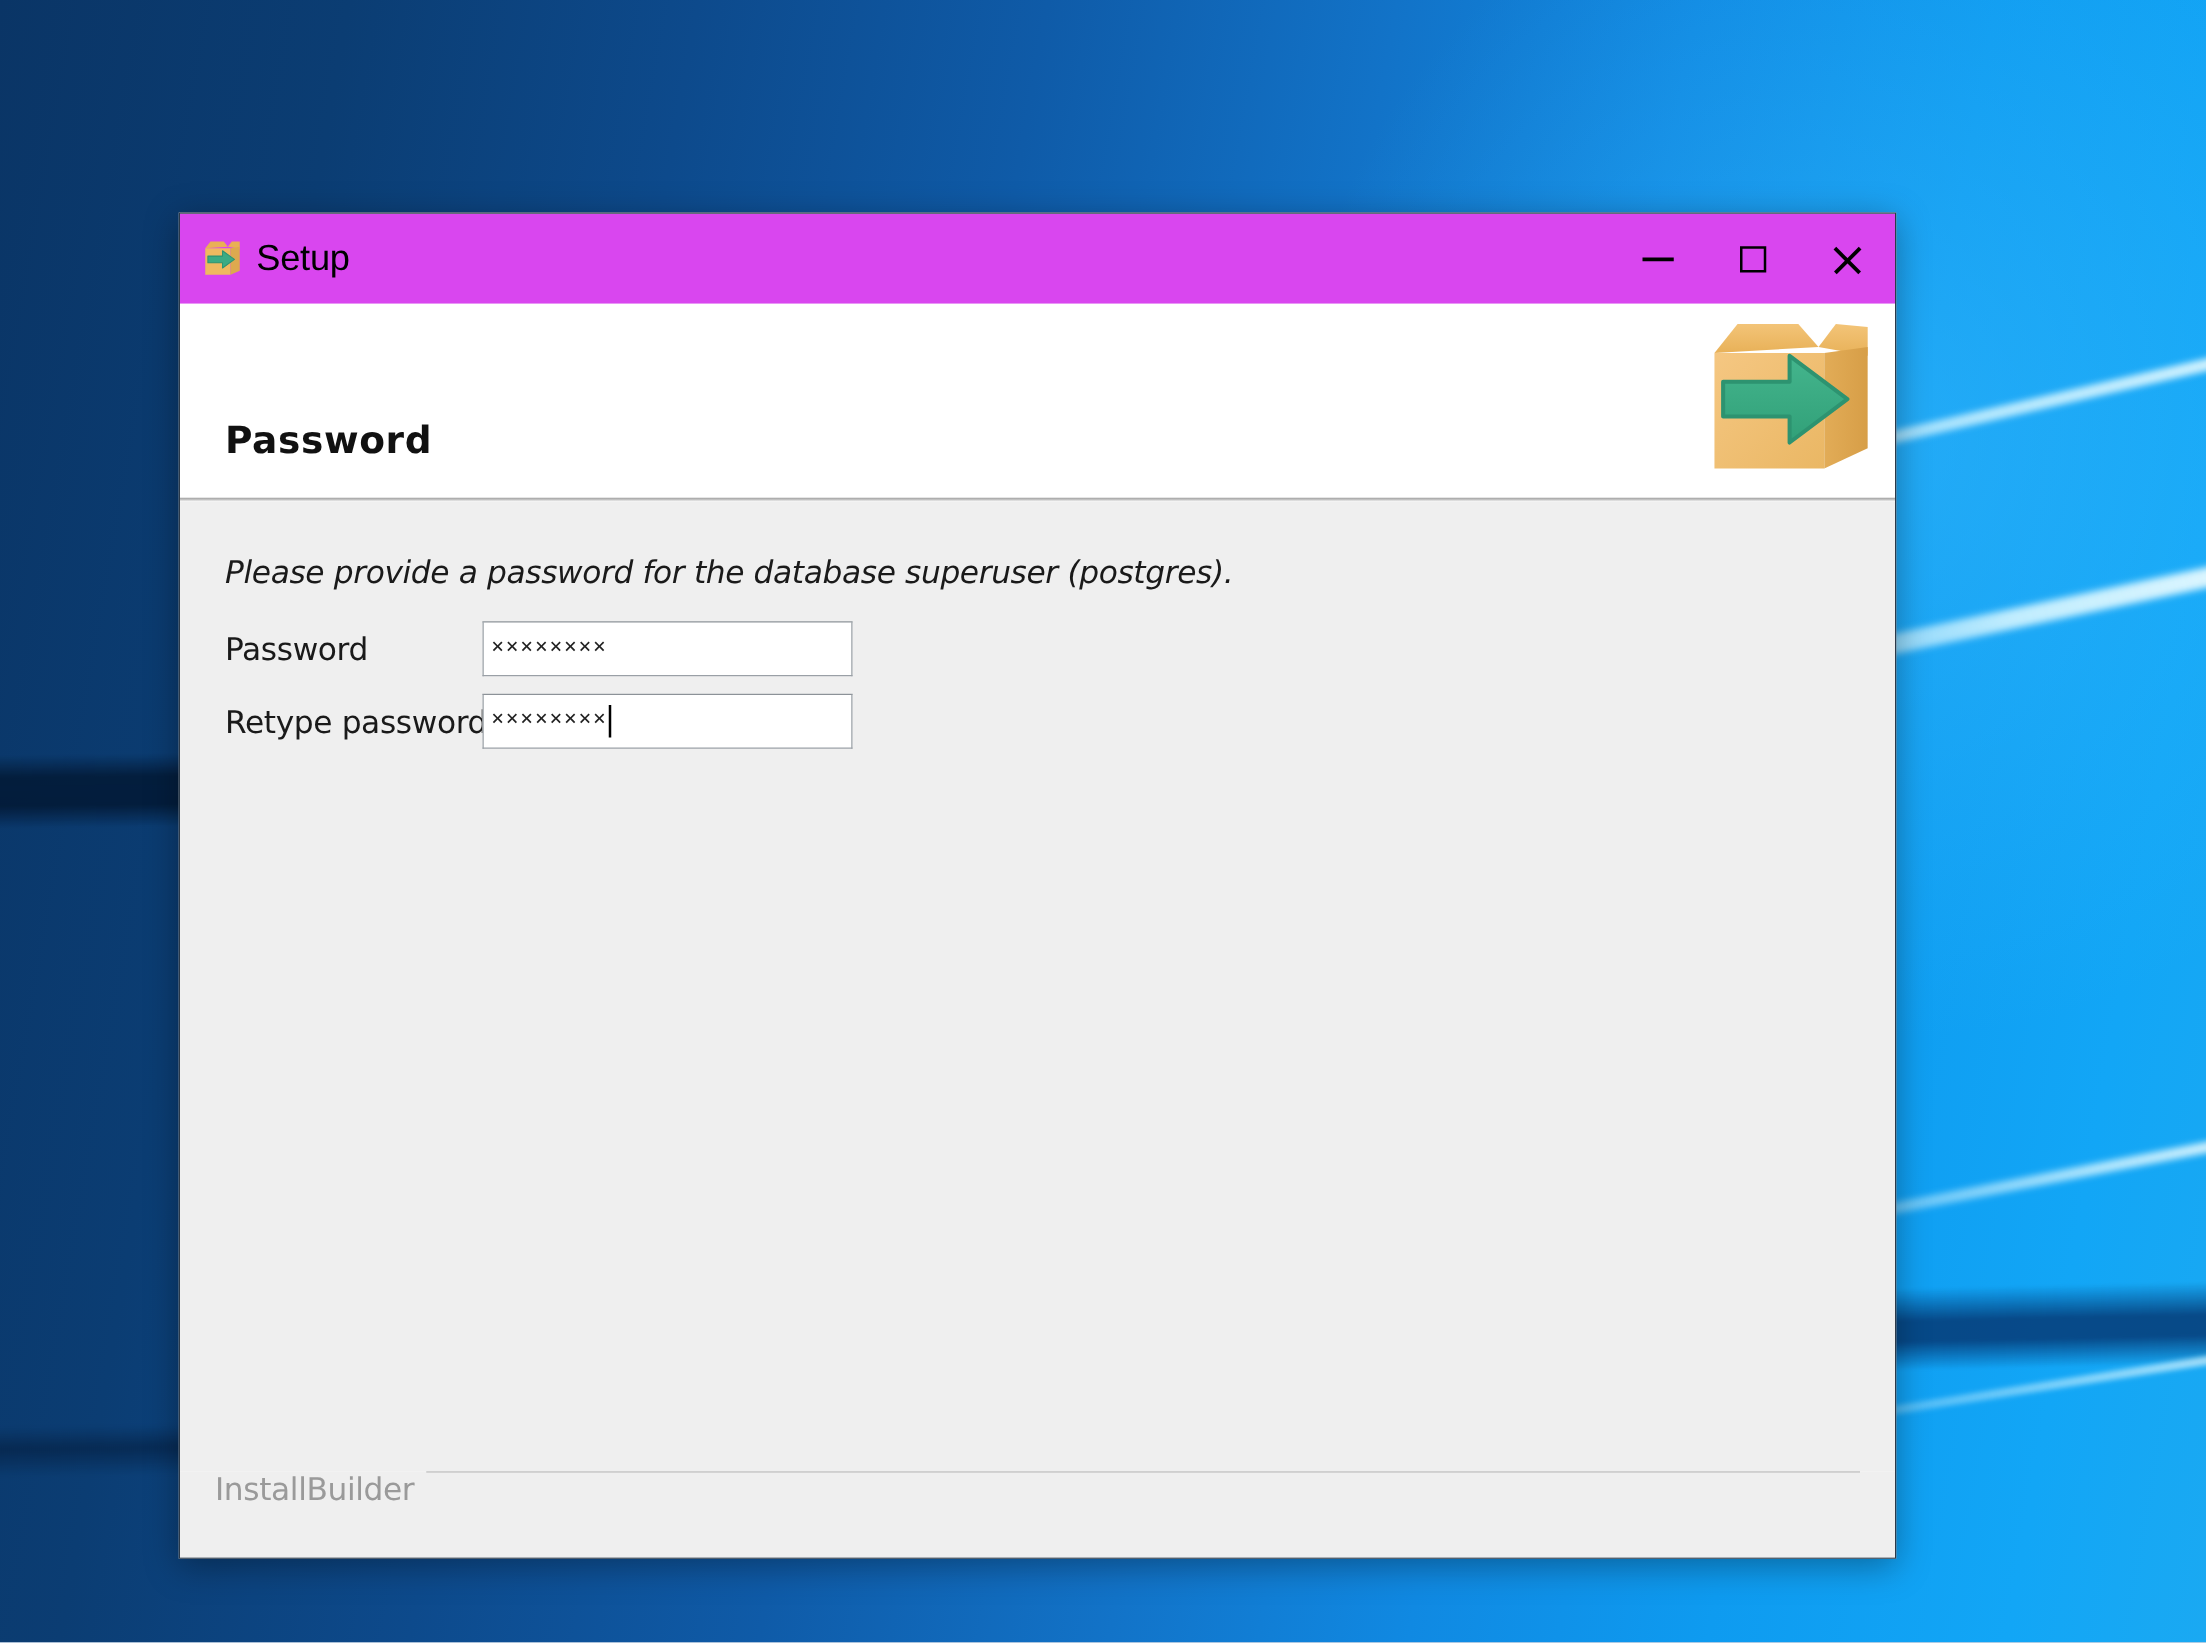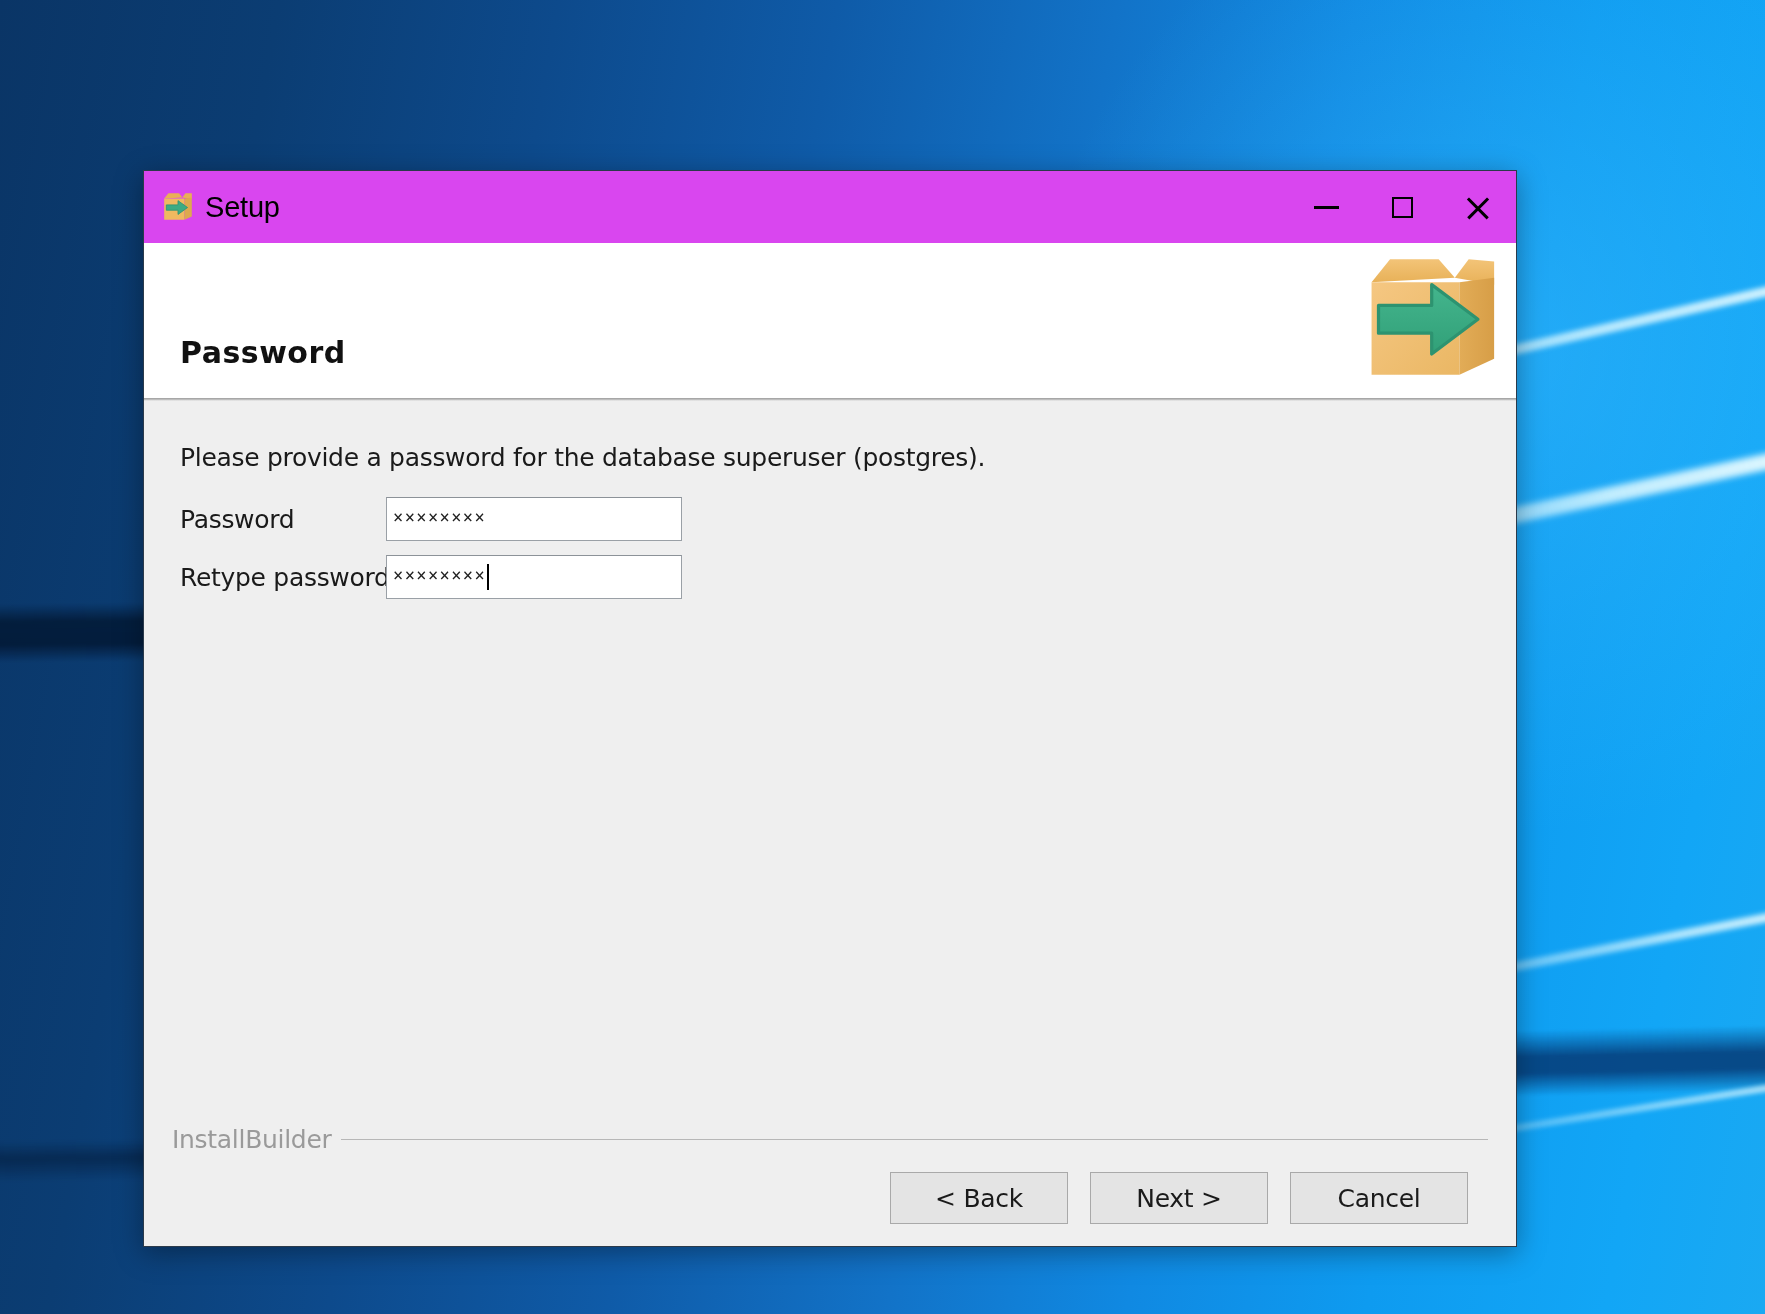--- a/index.html
+++ b/index.html
@@ -180,20 +180,21 @@
     background: #efefef;
     position: relative;
     padding: 30px 36px 0 36px;
   }
   .intro-text {
     font-size: 25px;
     color: #1a1a1a;
     font-family: "DejaVu Sans", sans-serif;
     letter-spacing: -0.3px;
     margin-top: 12px;
+    font-style: italic;
   }
   .form-rows { margin-top: 18px; }
   .form-row {
     display: flex;
     align-items: center;
     height: 58px;
   }
   .form-label {
     font-size: 25px;
     color: #1a1a1a;
@@ -231,21 +232,20 @@
   }
 
   
   .footer-area {
     flex: 0 0 auto;
     background: #efefef;
     padding: 0 24px 22px 24px;
   }
   .footer-brand-row {
     display: flex;
-    align-items: center;
     padding: 0 4px;
     margin-bottom: 18px;
   }
   .brand-text {
     font-size: 25px;
     color: #9a9a9a;
     font-family: "DejaVu Sans", sans-serif;
     letter-spacing: -0.3px;
     white-space: nowrap;
   }
@@ -368,21 +368,16 @@
           </div>
         </div>
       </div>
     </div>
 
     <div class="footer-area">
       <div class="footer-brand-row">
         <span class="brand-text">InstallBuilder</span>
         <span class="brand-rule"></span>
       </div>
-      <div class="btn-row">
-        <button class="dlg-btn">&lt; Back</button>
-        <button class="dlg-btn">Next &gt;</button>
-        <button class="dlg-btn">Cancel</button>
-      </div>
     </div>
 
   </div>
 </div>
 
 </body></html>

